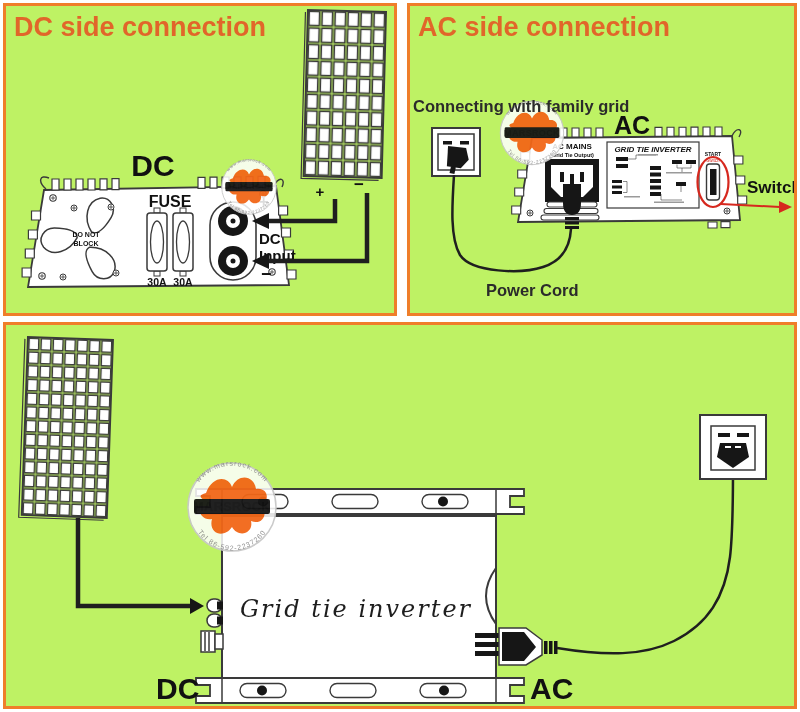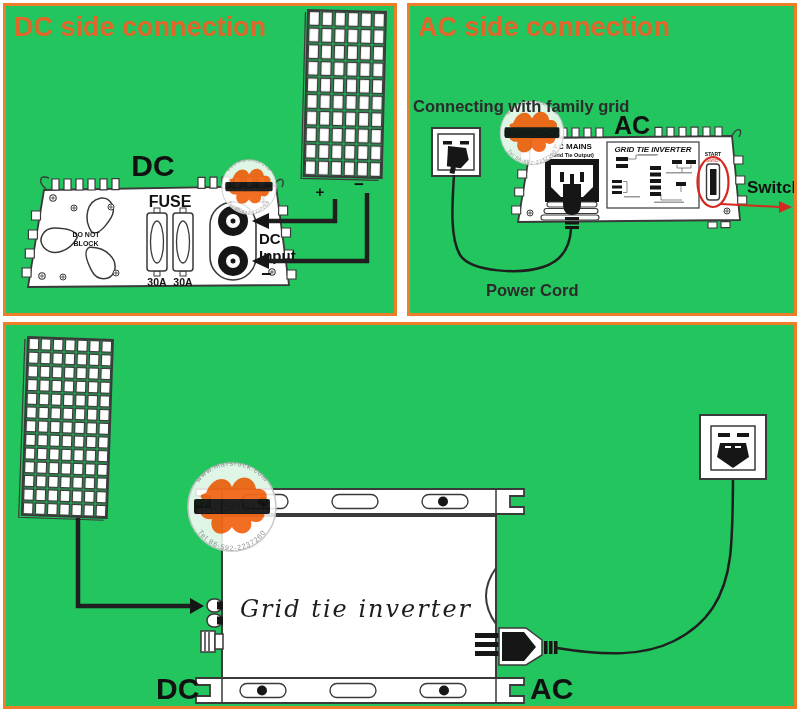--- a/index.html
+++ b/index.html
@@ -1,21 +1,21 @@
 <!DOCTYPE html>
 <html style="--c-border: #ef7e2a; --c-title: #e1662a; --c-logo: #f26718; --c-red: #d6281e; --c-line: #3a3a3a;"><head>
 <meta charset="utf-8">
 <style>
   :root{
     --c-border:#ef7e2a; --c-title:#e1662a; --c-logo:#f26718; --c-red:#d6281e; --c-line:#3a3a3a;
   }
   *{box-sizing:border-box}
   html,body{margin:0;padding:0}
   body{width:800px;height:712px;position:relative;background:#fff;font-family:"Liberation Sans",sans-serif}
-  .panel{position:absolute;background:#22c55e;border:3px solid var(--c-border,#ef7e2a)}
+  .panel{position:absolute;background:#bef264;border:3px solid var(--c-border,#ef7e2a)}
   .panel svg{display:block;width:100%;height:100%}
   text{font-family:"Liberation Sans",sans-serif;fill:#111}
   .t-title{font-size:27px;font-weight:600;fill:var(--c-title,#e1662a)}
   .t-caption{font-size:16.5px;font-weight:600;fill:#2b2b2b}
   .t-huge{font-size:30px;font-weight:bold}
   .t-big{font-size:25px;font-weight:bold}
   .t-bold{font-weight:bold}
   .serif-label{font-family:"DejaVu Serif","Liberation Serif",serif;font-style:italic;font-size:24px;letter-spacing:2px;fill:#1e1e1e}
   .ln{stroke:var(--c-line,#3a3a3a);fill:none}
   .fw{fill:#fff;stroke:var(--c-line,#3a3a3a)}

